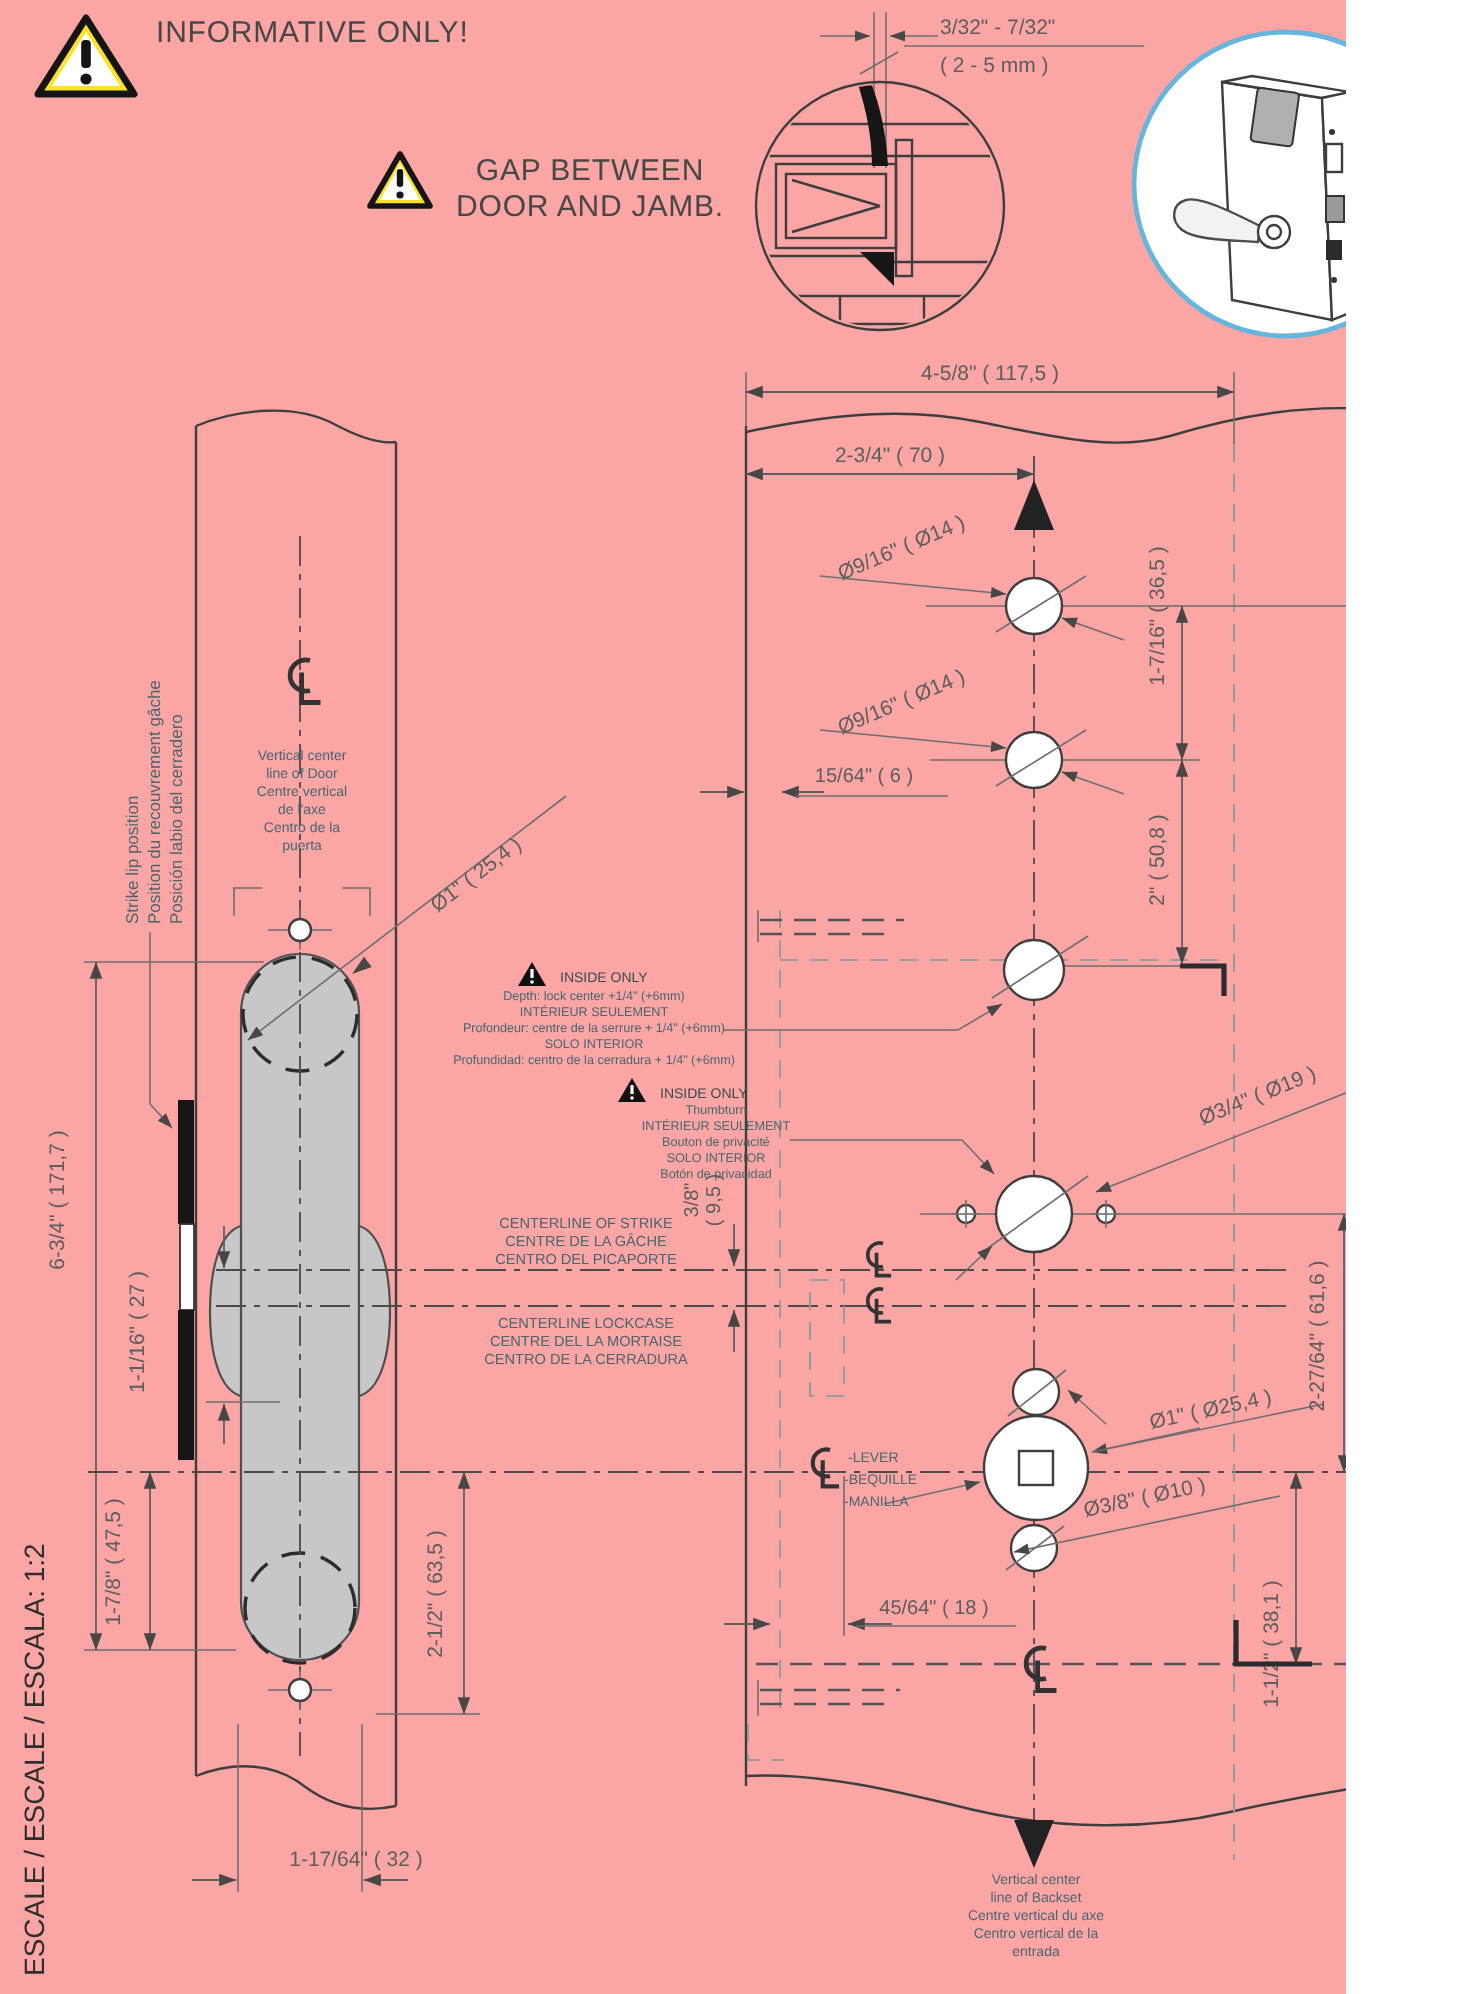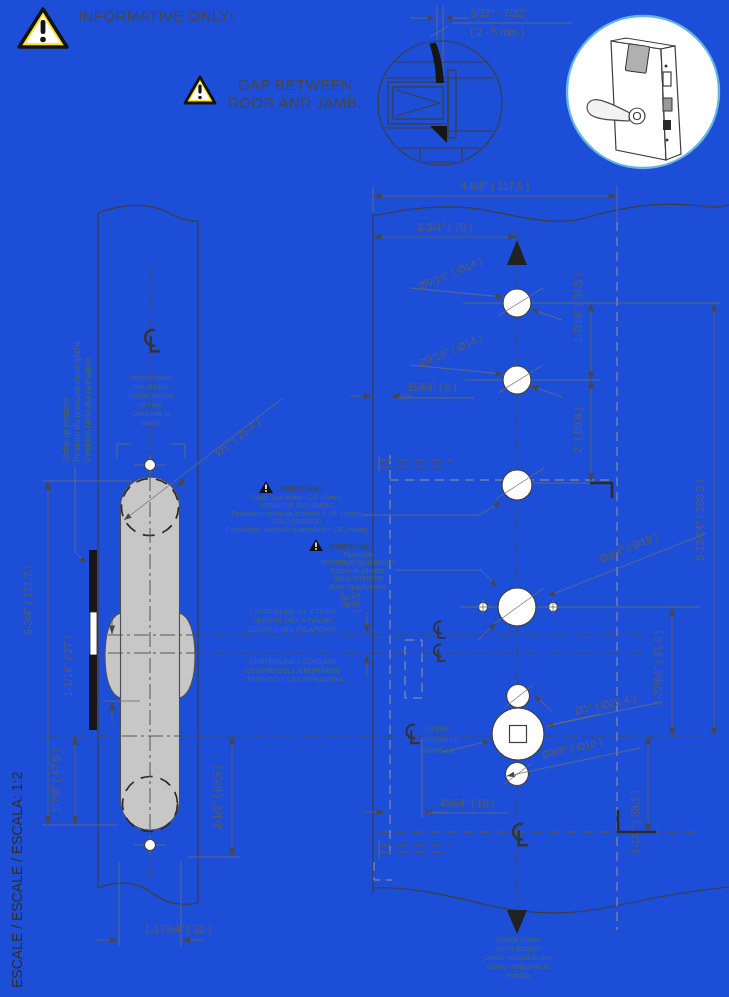--- a/index.html
+++ b/index.html
@@ -1,16 +1,16 @@
 <!DOCTYPE html>
 <html><head>
 <meta charset="utf-8">
 <style>
   html,body{margin:0;padding:0;background:#ffffff;}
-  .page{position:relative;width:729px;height:997px;background:#1d4ed8;overflow:hidden;}
+  .page{position:relative;width:673px;height:997px;background:#fca5a5;overflow:hidden;}
   text{font-family:"Liberation Sans", sans-serif;}
   .s1{stroke:#3e3e3e;stroke-width:1.2;fill:none;}
   .s1f{stroke:#3e3e3e;stroke-width:1.2;fill:#fff;}
   .thin{stroke:#6e6e6e;stroke-width:0.8;fill:none;}
   .dim{stroke:#5f5f5f;stroke-width:0.9;fill:none;}
   .cline{stroke:#4a4a4a;stroke-width:0.9;fill:none;stroke-dasharray:15 4 3 4;}
   .gdash{stroke:#9a9a9a;stroke-width:1;fill:none;stroke-dasharray:9 6;}
   .ddash{stroke:#555;stroke-width:1.3;fill:none;stroke-dasharray:11 6;}
   .bore{stroke:#2c2c2c;stroke-width:1.7;fill:none;stroke-dasharray:12 8;}
   .thick{stroke:#2c2c2c;stroke-width:2.6;fill:none;}

